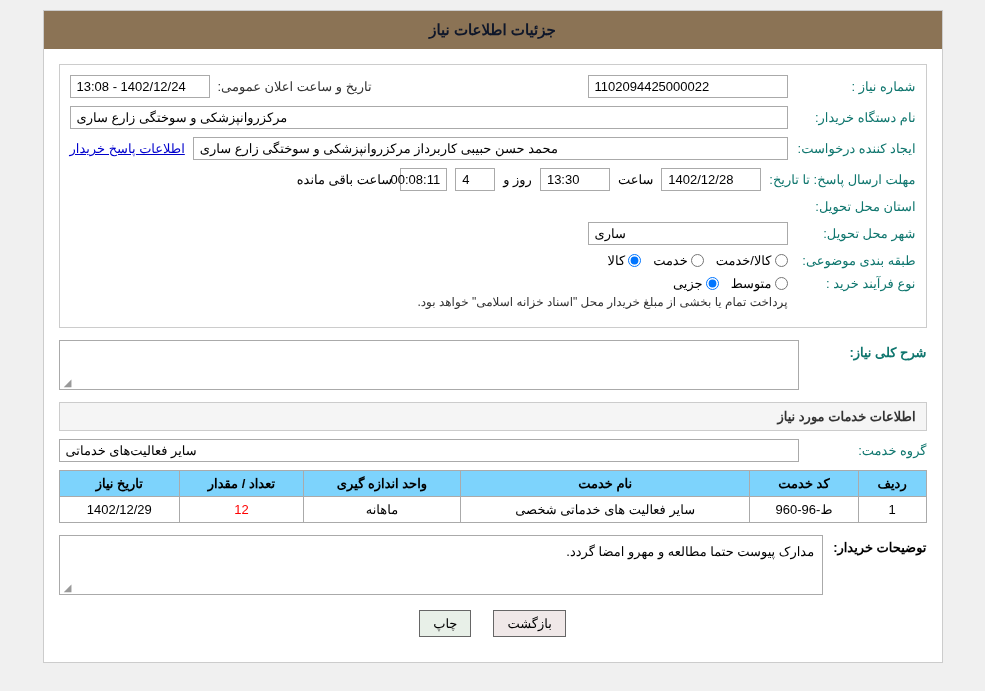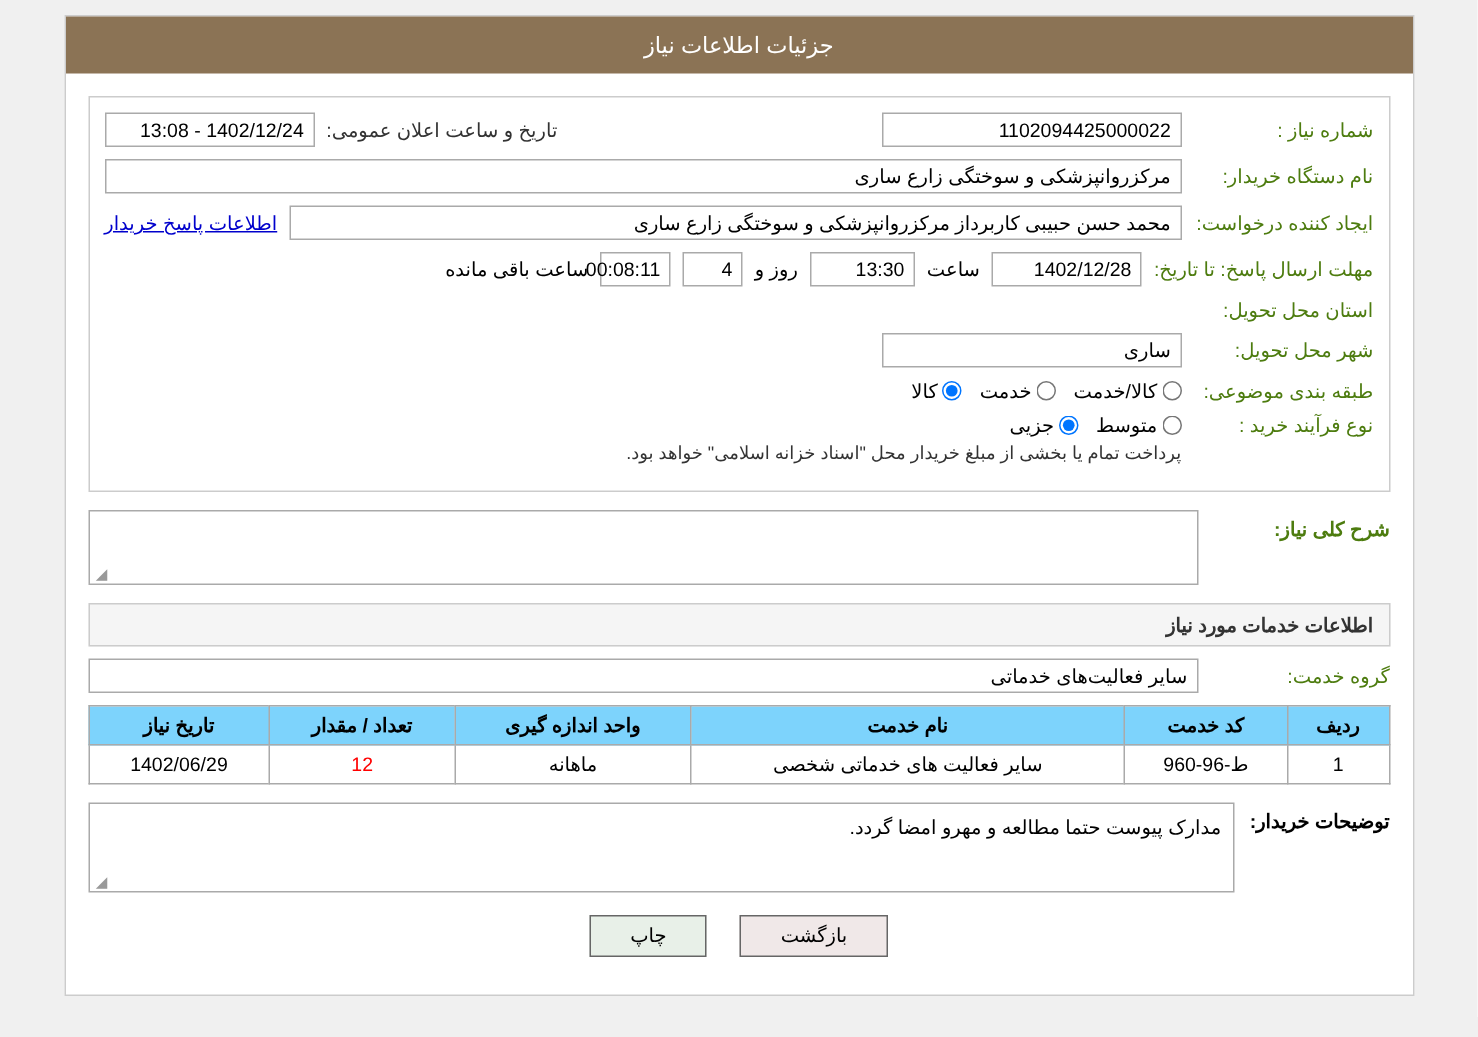--- a/index.html
+++ b/index.html
@@ -13,57 +13,57 @@
       align-items: flex-start;
       padding: 10px;
     }
     .container {
       width: 900px;
       background: #fff;
       border: 1px solid #ccc;
     }
     .page-header {
       background: #8B7355;
-      color: #ffffff;
+      color: #0f172a;
       text-align: center;
       padding: 10px 15px;
       font-size: 15px;
-      font-weight: normal;
+      font-weight: bold;
     }
     .content {
       padding: 15px;
     }
     .info-section {
       border: 1px solid #ccc;
       margin-bottom: 12px;
       padding: 10px;
     }
     .row {
       display: flex;
       align-items: center;
       margin-bottom: 8px;
       gap: 8px;
     }
     .label {
-      color: #4d7c0f;
+      color: #0f766e;
       white-space: nowrap;
       min-width: 120px;
       text-align: right;
     }
     .label-left {
       color: #333;
       white-space: nowrap;
       text-align: right;
     }
     .input-box {
       border: 1px solid #aaa;
       background: #fff;
       padding: 3px 6px;
       min-height: 22px;
-      text-align: right;
+      text-align: left;
     }
     .input-wide {
       flex: 1;
     }
     .input-fixed-sm {
       width: 140px;
     }
     .input-fixed-md {
       width: 200px;
     }
@@ -167,24 +167,24 @@
       position: relative;
     }
     .buttons-row {
       display: flex;
       justify-content: center;
       gap: 10px;
       margin-top: 15px;
       margin-bottom: 10px;
     }
     .btn {
-      padding: 5px 26px;
+      padding: 5px 13px;
       font-size: 13px;
       cursor: pointer;
-      font-family: Liberation Serif, serif;
+      font-family: Liberation Sans, sans-serif;
     }
     .btn-print {
       background: #e8f0e8;
       border: 1px solid #666;
     }
     .btn-back {
       background: #f0e8e8;
       border: 1px solid #666;
       margin-left: 12px;
     }
@@ -308,21 +308,21 @@
               <th>تاریخ نیاز</th>
             </tr>
           </thead>
           <tbody id="services-tbody">
           <tr>
       <td>1</td>
       <td>ط-96-960</td>
       <td>سایر فعالیت های خدماتی شخصی</td>
       <td>ماهانه</td>
       <td class="red">12</td>
-      <td>1402/06/29</td>
+      <td>1402/12/29</td>
     </tr>
             </tbody>
         </table>
       </div>
     </div>
 
     <div class="buyer-notes-section">
       <span class="buyer-notes-label">توضیحات خریدار:</span>
       <div class="buyer-notes-box">
         <span>مدارک پیوست حتما مطالعه و مهرو امضا گردد.</span>

